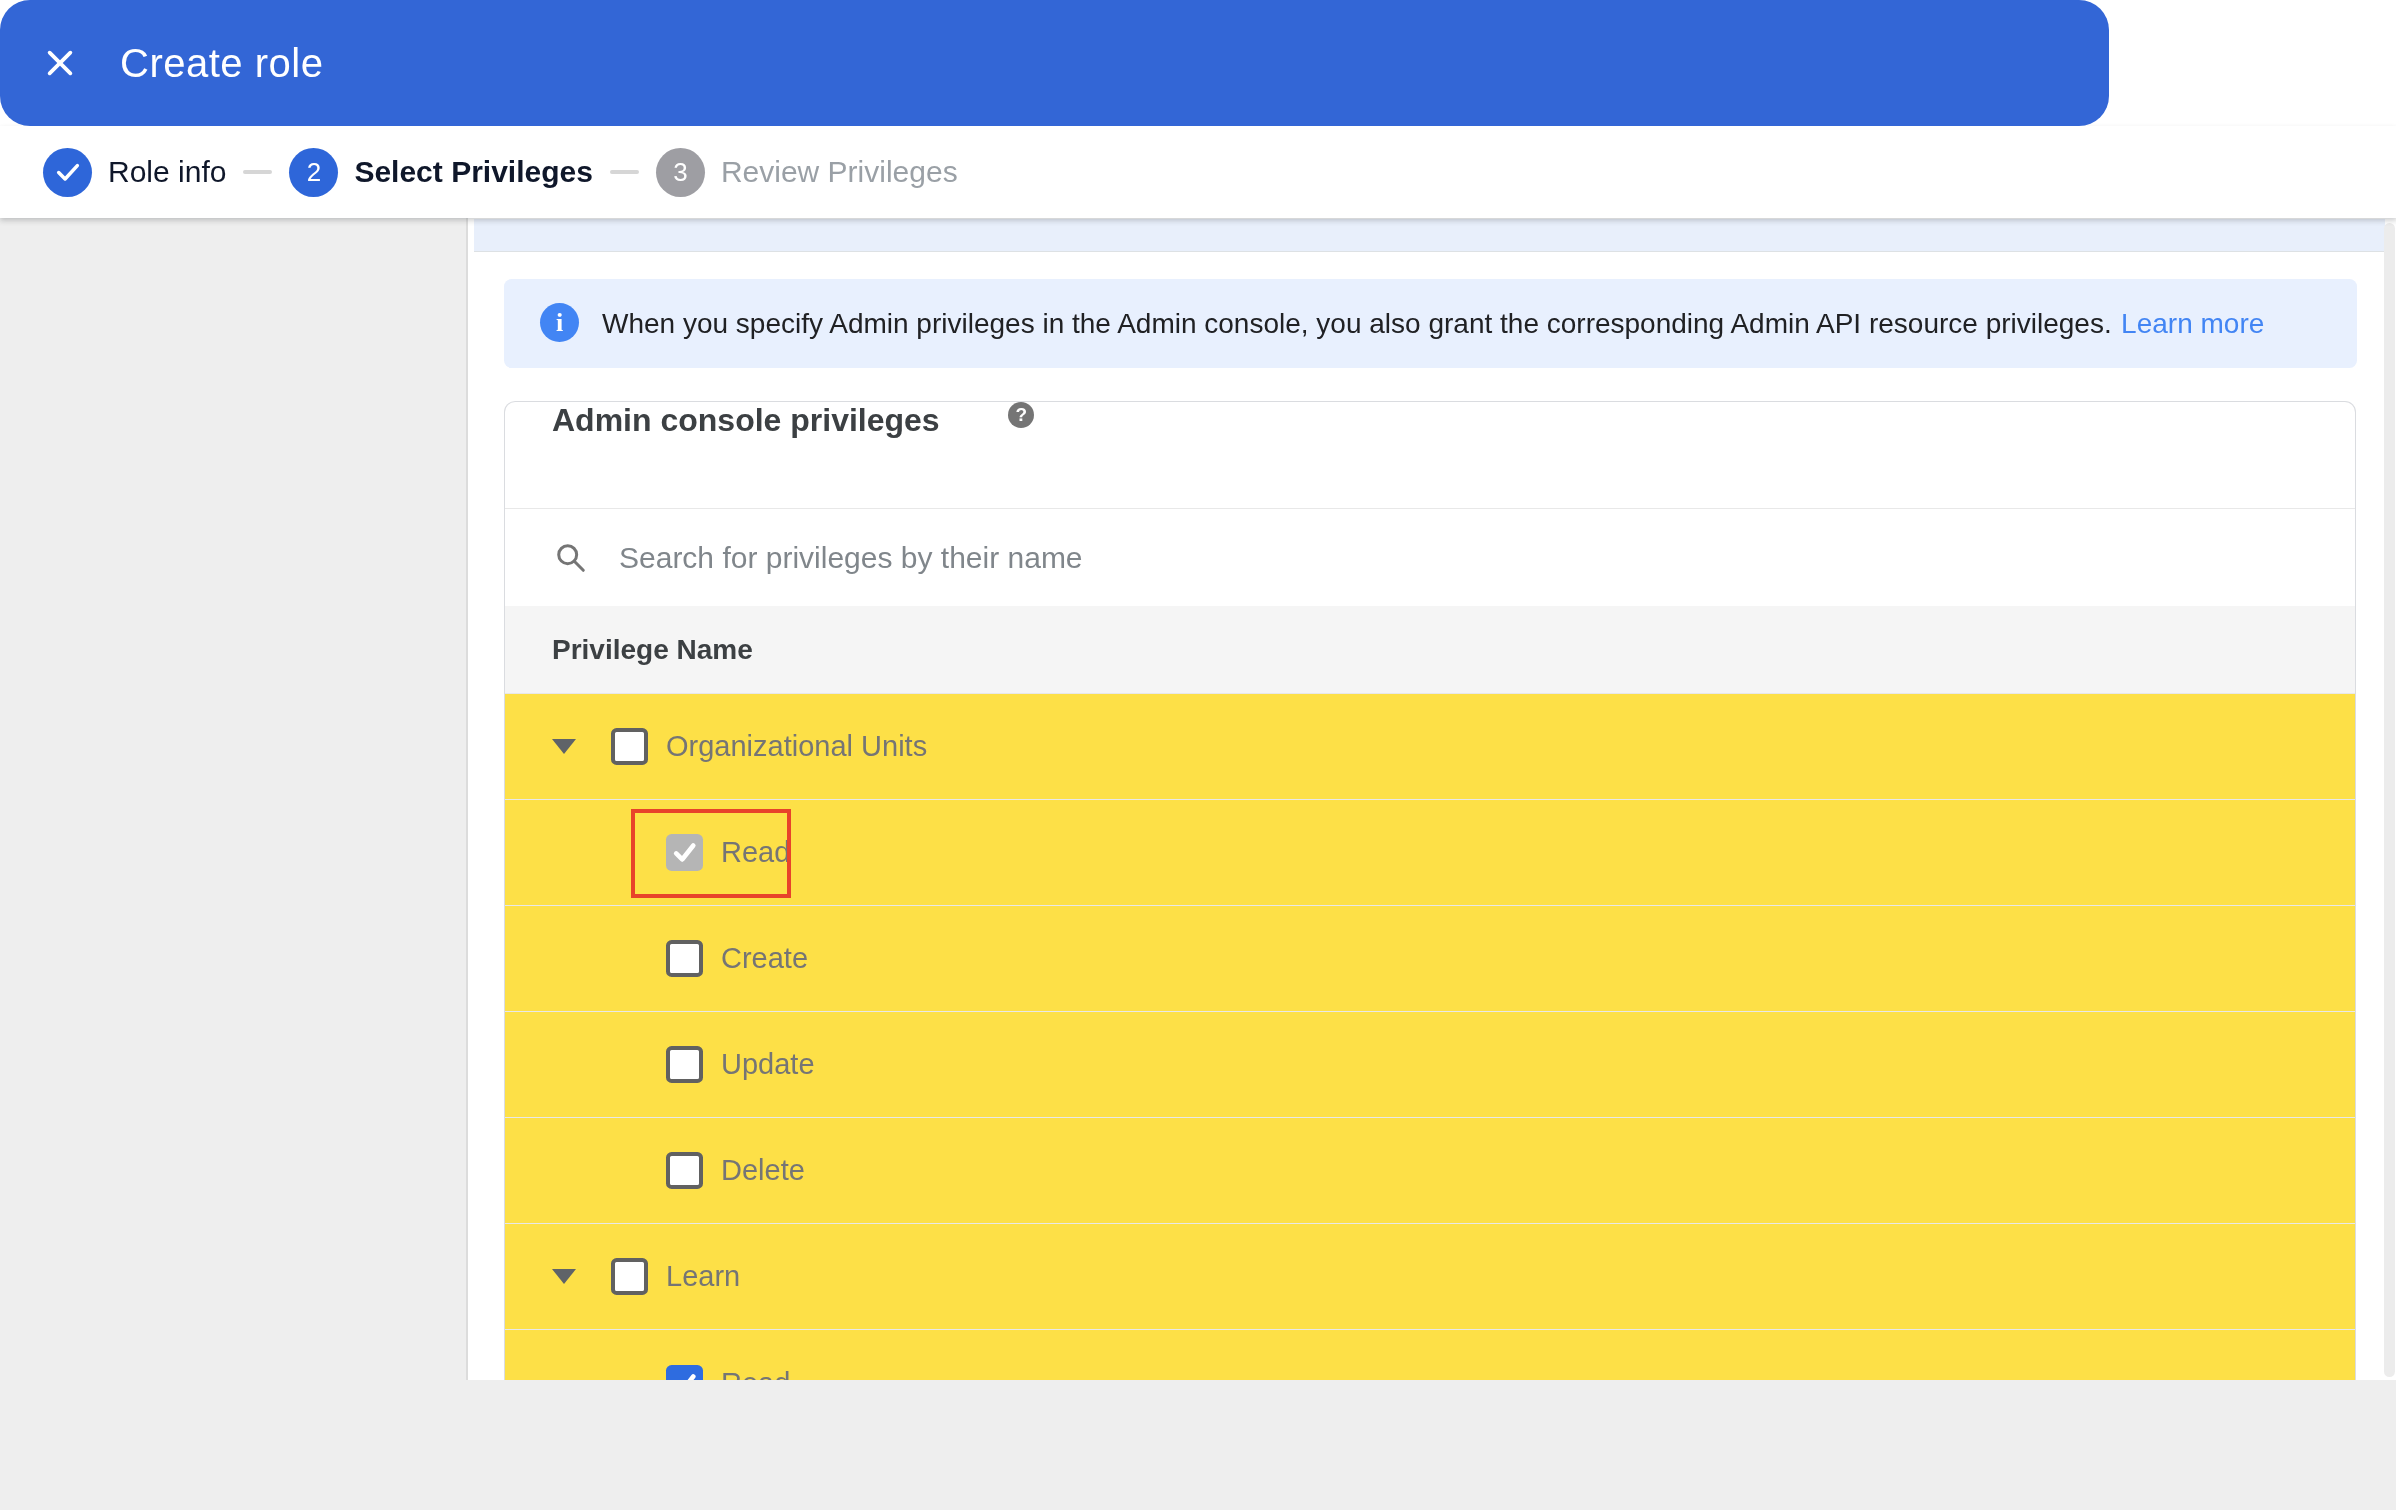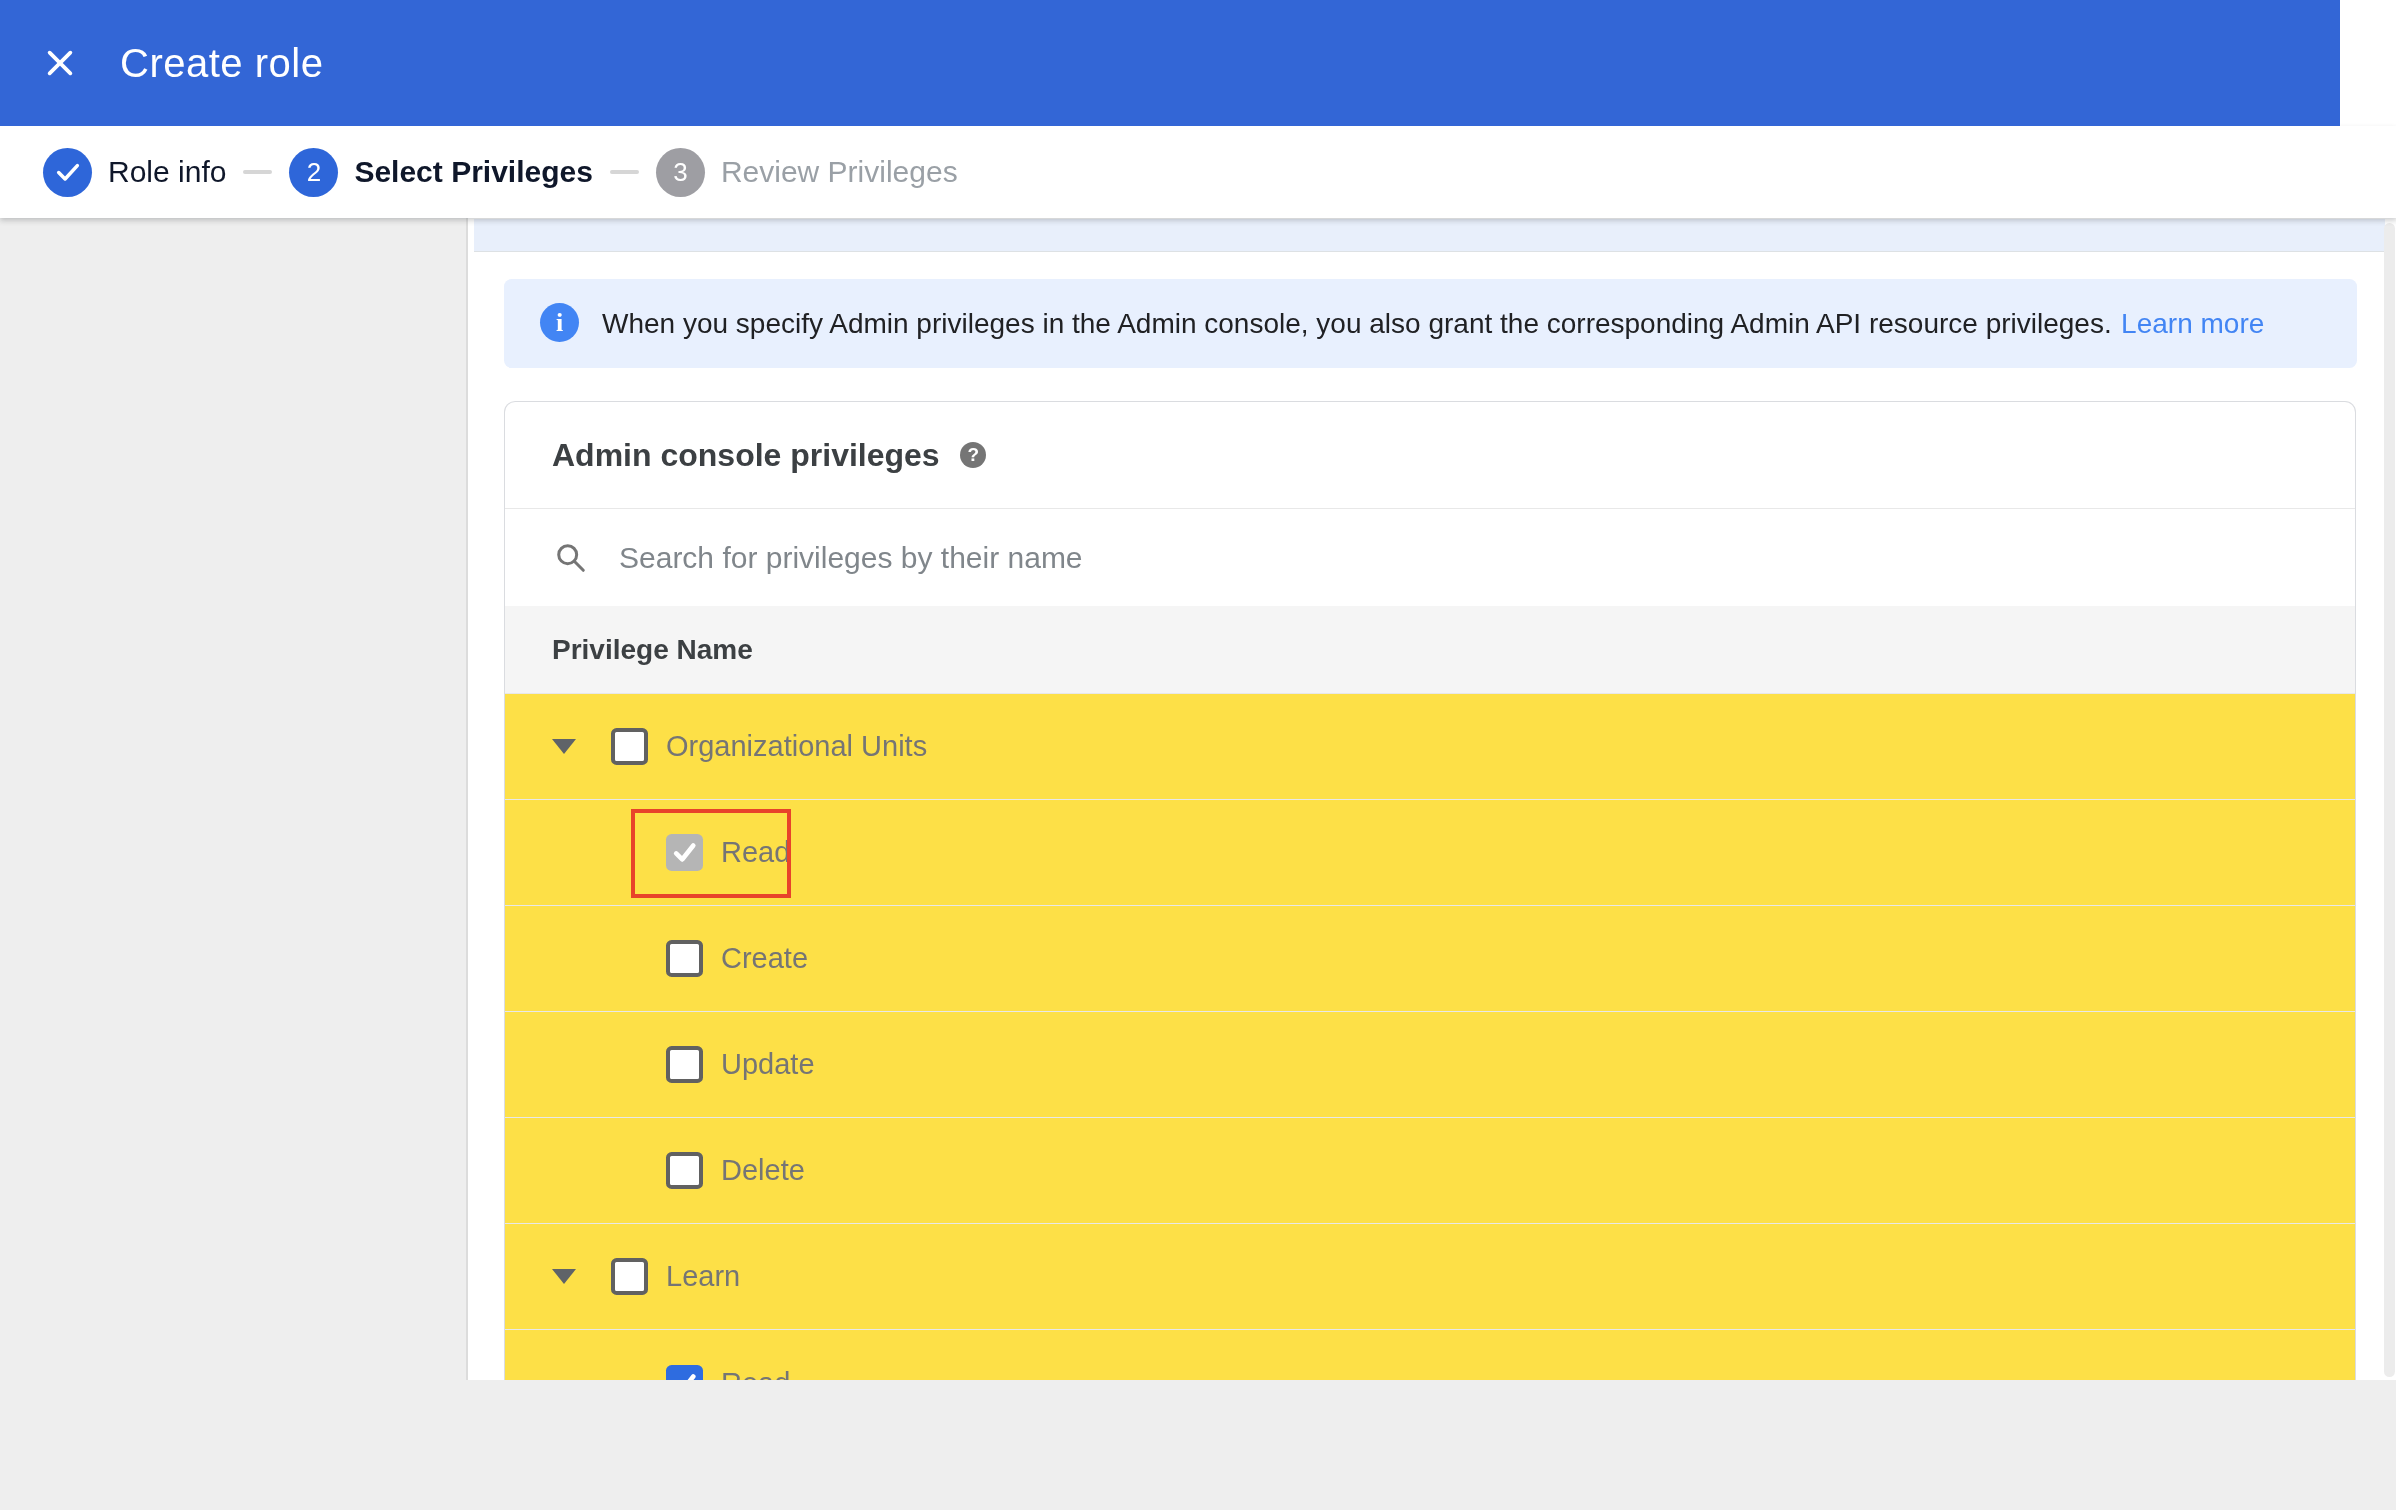--- a/index.html
+++ b/index.html
@@ -3,21 +3,21 @@
 <meta charset="utf-8">
 <style>
   html,body{margin:0;padding:0;}
   body{
     width:2397px;height:1510px;position:relative;overflow:hidden;
     background:#ffffff;
     font-family:"Liberation Sans","DejaVu Sans",sans-serif;
     -webkit-font-smoothing:antialiased;
   }
   
-  .appbar{position:absolute;left:0;top:0;width:2340px;height:126px;background:#3366d6;display:flex;align-items:center;z-index:30;}
+  .appbar{position:absolute;left:0;top:0;width:2109px;height:126px;background:#3366d6;display:flex;align-items:center;z-index:30;border-radius:30px;}
   .close-btn{margin-left:43px;width:34px;height:34px;display:flex;align-items:center;justify-content:center;cursor:pointer;}
   .appbar-title{margin-left:43px;color:#ffffff;font-size:40px;font-weight:400;letter-spacing:0.5px;}
   
   .stepper{position:absolute;left:0;top:126px;width:2397px;height:92px;background:#ffffff;display:flex;align-items:center;padding-left:43px;box-sizing:border-box;z-index:25;box-shadow:0 2.8px 5.6px rgba(60,64,67,.28);}
   .step{display:flex;align-items:center;}
   .step-circle{width:49px;height:49px;border-radius:50%;display:flex;align-items:center;justify-content:center;color:#fff;font-size:26px;flex:0 0 auto;}
   .step-circle.done,.step-circle.active{background:#2e66d9;}
   .step-circle.upcoming{background:#9e9ea3;}
   .step-label{margin-left:16px;font-size:30px;color:#0f172a;}
   .step-label.bold{font-weight:700;}
@@ -28,21 +28,21 @@
   .content{position:absolute;left:471px;top:217px;width:1925px;height:1163px;background:#ffffff;}
   .top-strip{position:absolute;left:474px;top:219px;width:1911px;height:32px;background:#e8effb;border-bottom:1.9px solid #dde1e4;}
   .scrollbar{position:absolute;left:2384px;top:223px;width:11.2px;height:1154px;background:#ececec;border-radius:5.6px;}
   
   .banner{position:absolute;left:504px;top:279px;width:1853px;height:89px;background:#e8f0fe;border-radius:7.5px;display:flex;align-items:center;box-sizing:border-box;}
   .info-icon{position:absolute;left:36px;top:24px;width:39px;height:39px;border-radius:50%;background:#4285f4;color:#fff;font-size:26px;font-weight:700;display:flex;align-items:center;justify-content:center;font-family:"Liberation Serif","DejaVu Serif",serif;}
   .banner-text{margin-left:98px;font-size:28px;color:#202124;}
   .banner-link{color:#4285f4;margin-left:9.4px;cursor:pointer;}
   
   .card{position:absolute;left:504px;top:401px;width:1852px;height:979px;background:#fff;border:1.9px solid #dadce0;border-bottom:none;border-radius:11.2px 11.2px 0 0;box-sizing:border-box;overflow:hidden;}
-  .card-title-row{position:absolute;left:0;top:0;width:100%;height:107px;border-bottom:1.9px solid #e8e8e8;display:flex;align-items:center;box-sizing:border-box;}
+  .card-title-row{position:absolute;left:0;top:0;width:100%;height:107px;border-bottom:1.9px solid #e8e8e8;display:flex;align-items:flex-start;box-sizing:border-box;gap:48px;}
   .card-title{margin-left:47px;font-size:32px;font-weight:700;color:#3c4043;}
   .help-icon{margin-left:20.6px;width:26px;height:26px;border-radius:50%;background:#757575;color:#fff;font-size:19px;font-weight:700;display:flex;align-items:center;justify-content:center;cursor:pointer;}
   .search-row{position:absolute;left:0;top:107px;width:100%;height:97px;display:flex;align-items:center;box-sizing:border-box;}
   .search-icon{margin-left:49px;width:34px;height:34px;flex:0 0 auto;}
   .search-input{margin-left:29px;border:none;outline:none;background:transparent;font-size:30px;color:#8b5cf6;width:1312px;font-family:inherit;}
   .search-input::placeholder{color:#80868b;opacity:1;}
   .col-header-row{position:absolute;left:0;top:204px;width:100%;height:88px;background:#f5f5f5;border-bottom:1.9px solid #e8e8e8;display:flex;align-items:center;box-sizing:border-box;}
   .col-header-label{margin-left:47px;font-size:28px;font-weight:700;color:#3c4043;}
   
   .prow{position:absolute;left:0;width:100%;height:106px;border-bottom:1.9px solid #e8e8e8;display:flex;align-items:center;box-sizing:border-box;background:#fde047;}

